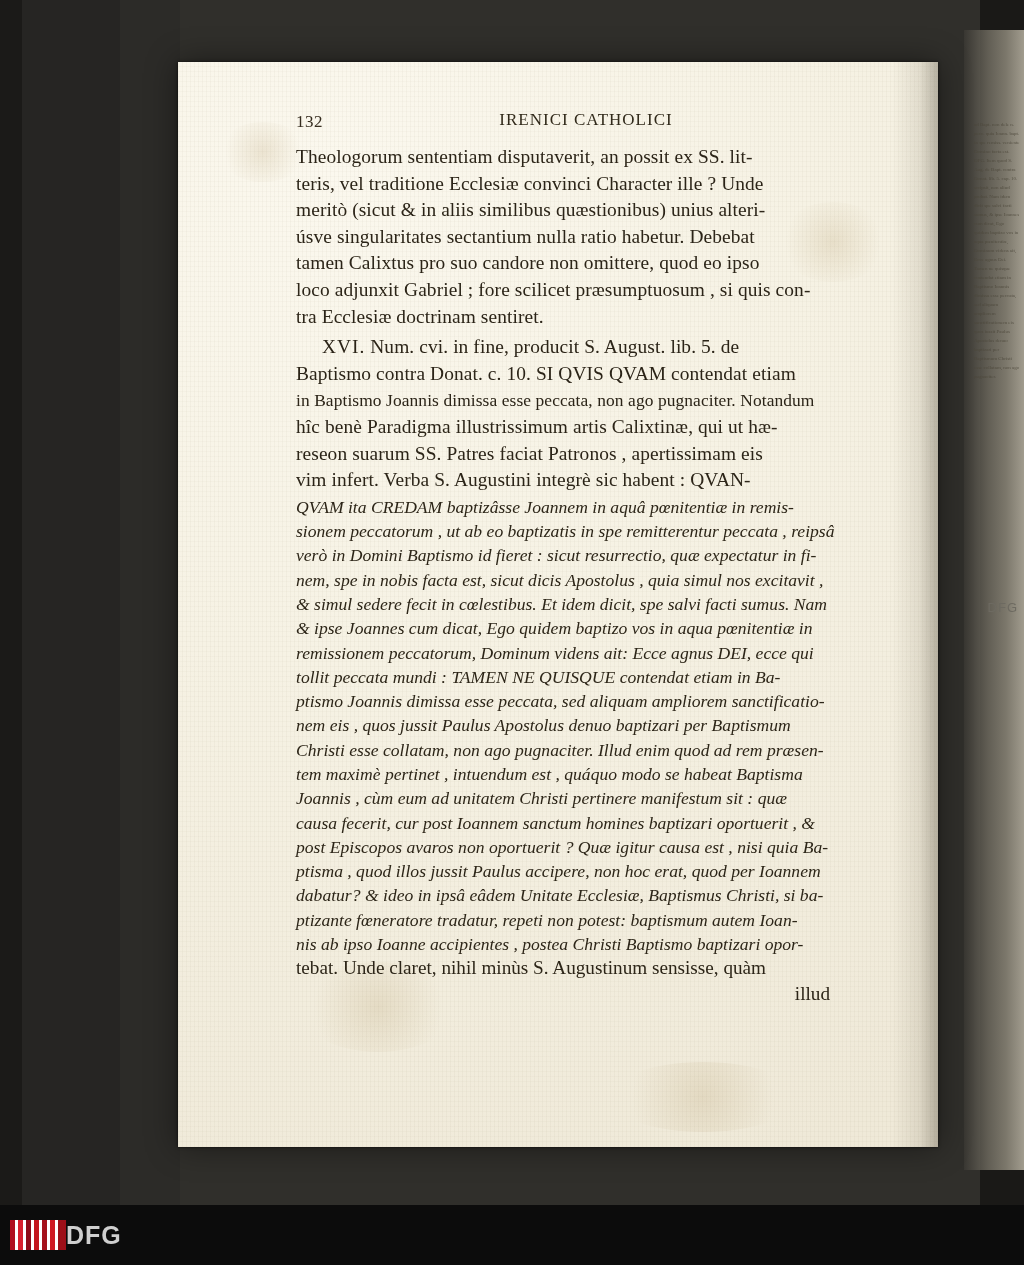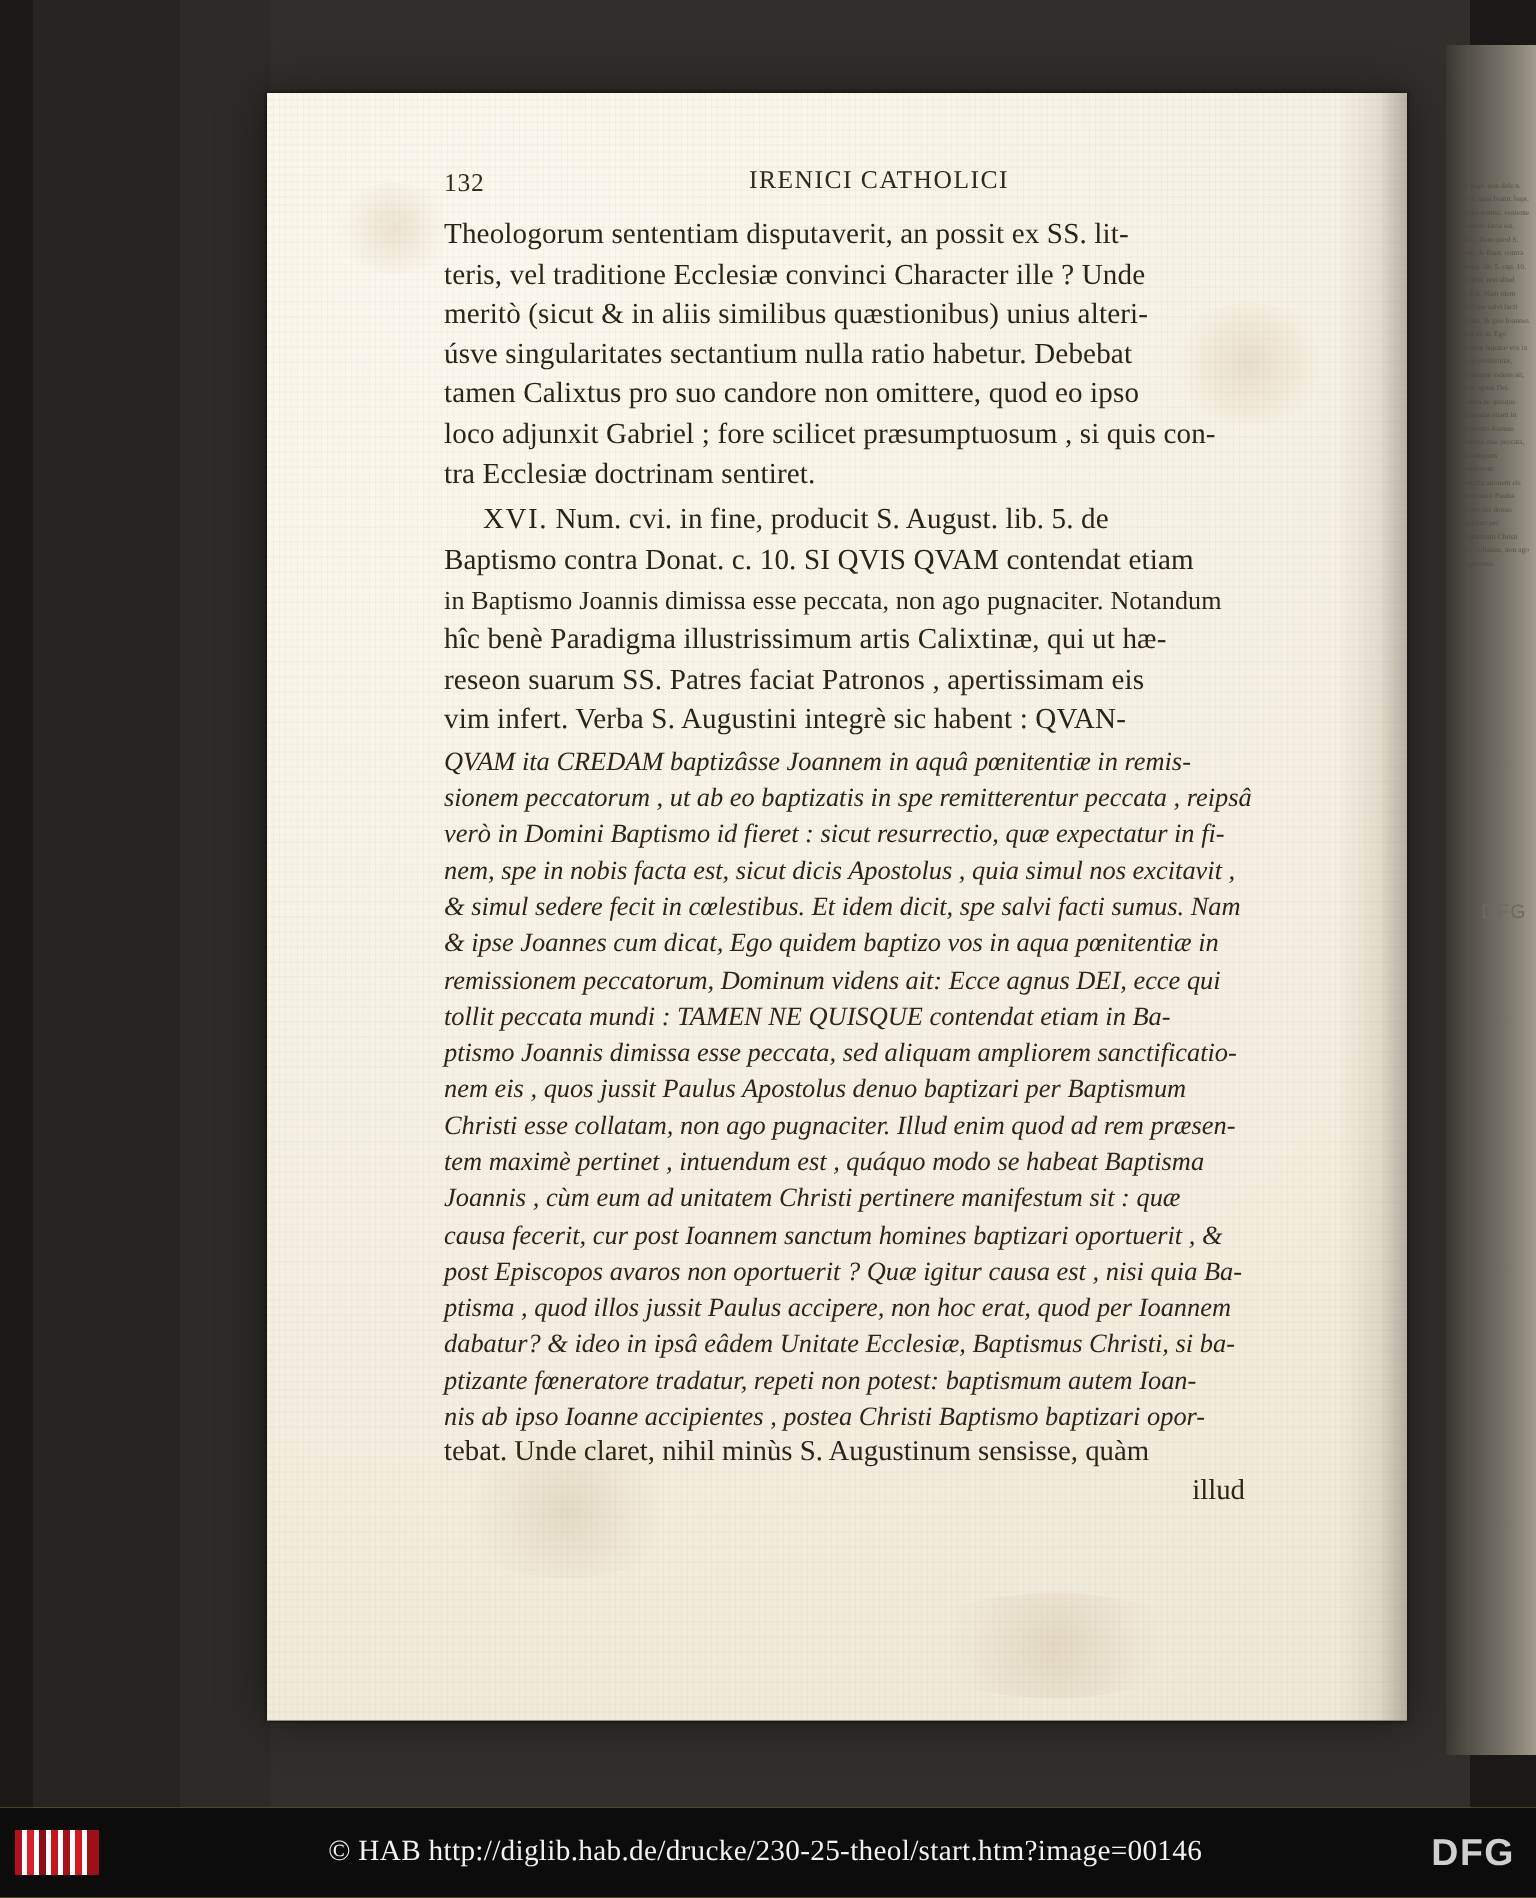--- a/index.html
+++ b/index.html
@@ -10,21 +10,21 @@
   body {
     width: 1024px;
     height: 1265px;
     font-family: "Liberation Serif", serif;
     overflow: hidden;
   }
   #scan {
     position: relative;
     width: 1024px;
     height: 1265px;
-    background: #fde047;
+    background: #bef264;
   }
   
   #board {
     position: absolute;
     left: 0; top: 0;
     width: 1024px; height: 1205px;
     background:
       linear-gradient(90deg,
         #1b1a18 0px, #1b1a18 22px,
         #262523 22px, #262523 120px,
@@ -271,17 +271,16 @@
         <div class="line">nis ab ipso Ioanne accipientes ,   postea Christi Baptismo baptizari opor-</div>
         <div class="line lastline">tebat. Unde claret, nihil minùs S. Augustinum sensisse, quàm</div>
         <div class="illud">illud</div>
       </div>
 
     </div>
   </div>
 
   <div id="footer">
     <div id="colorbar"></div>
-    <div id="footer-url">© HAB http://diglib.hab.de/drucke/230-25-theol/start.htm?image=00146</div>
     <div id="dfg-logo">DFG</div>
   </div>
 
 </div>
 
 </body></html>

